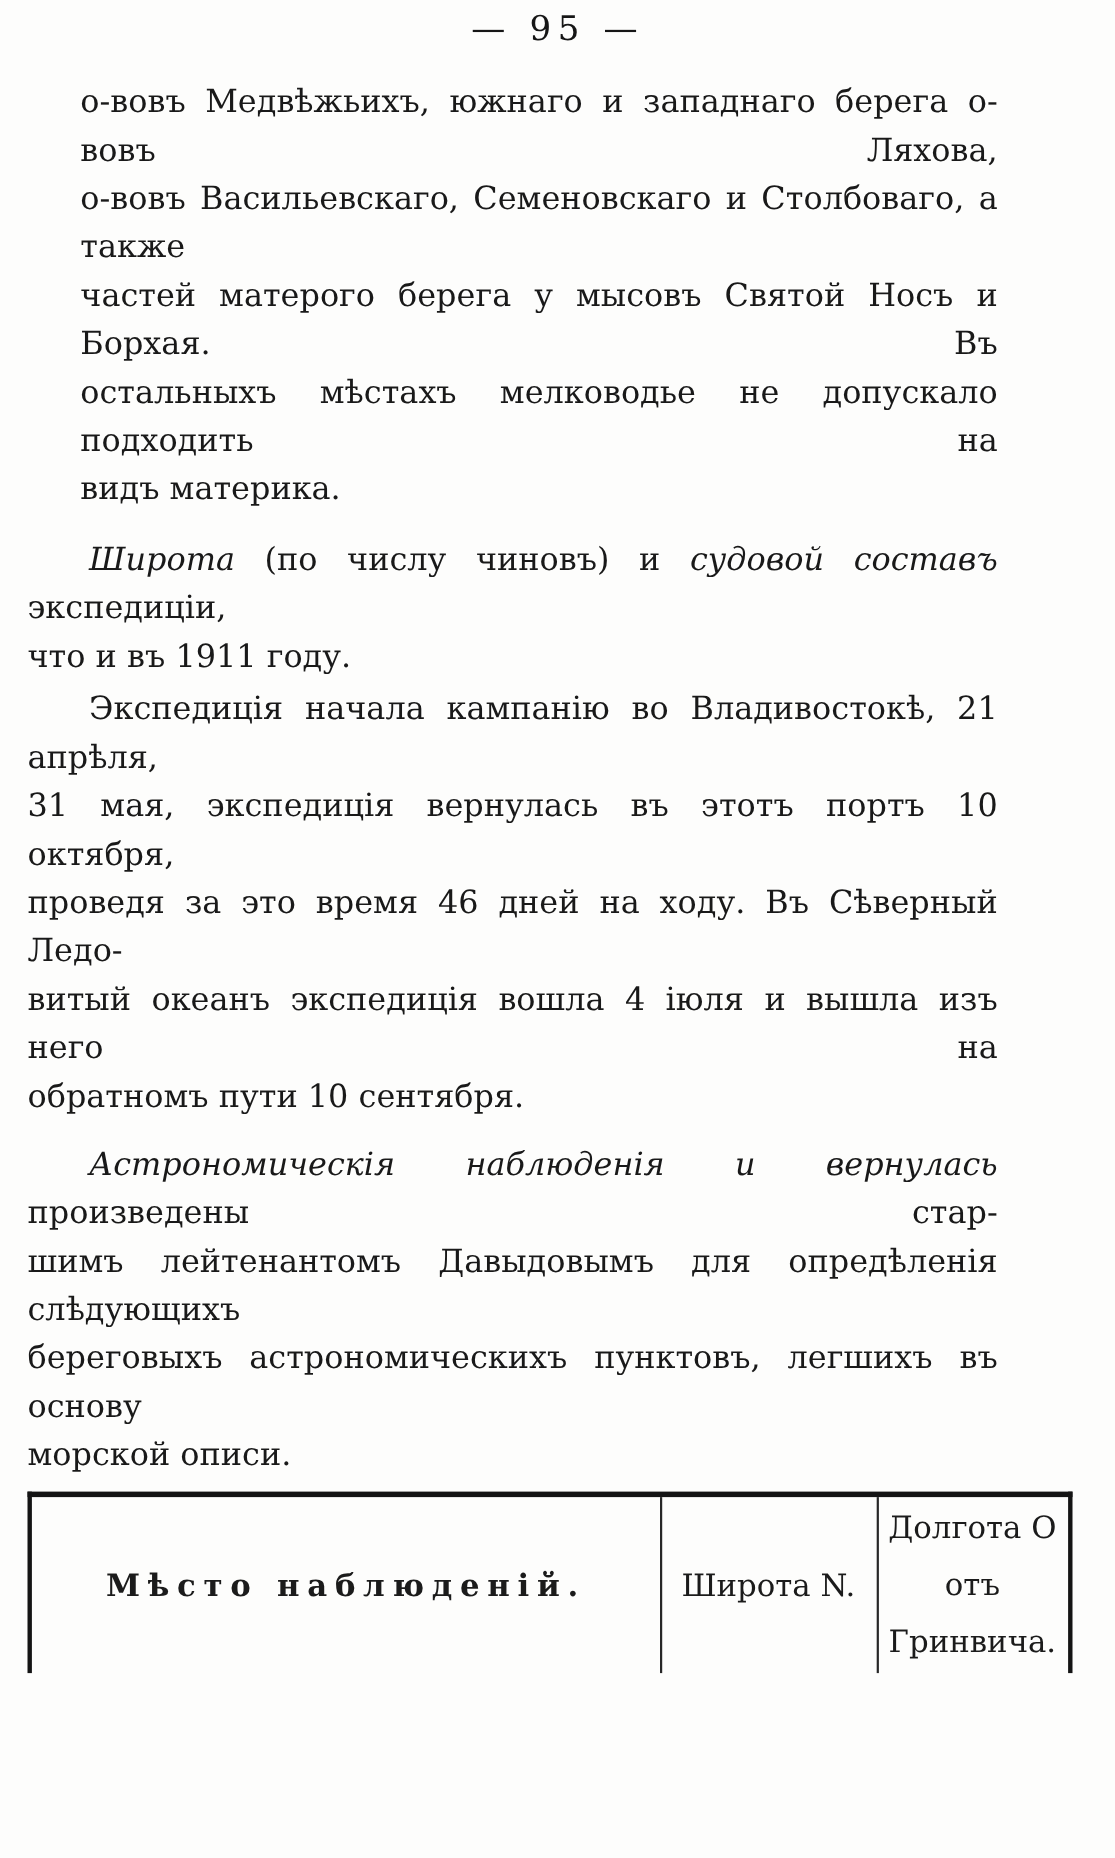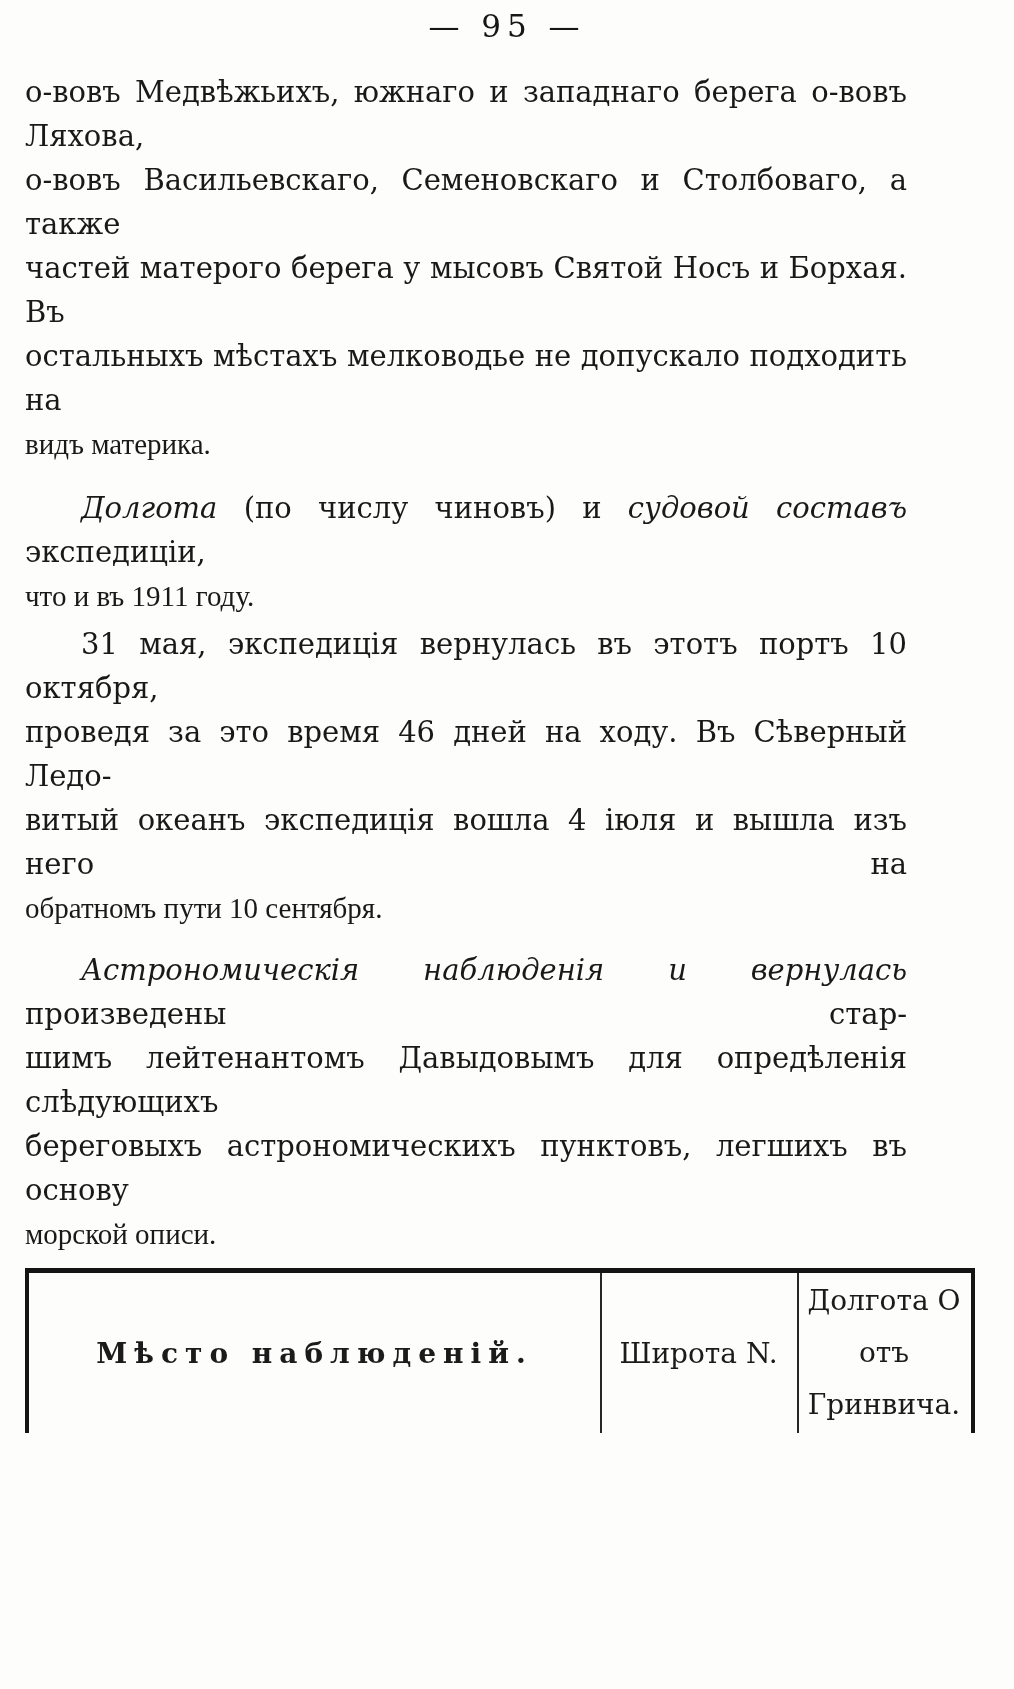--- a/index.html
+++ b/index.html
@@ -16,24 +16,24 @@
     font-size: 31px; letter-spacing: 6px; color: #161616;
   }
 
   .textblock { margin-left: 25px; width: 882px; }
   .para { margin-top: 0; }
   .tline {
     font-size: 29px; line-height: 44px;
     text-align: justify; text-align-last: justify;
     color: #191919;
   }
-  .tline.tlast { text-align-last: left; font-family: Liberation Serif, serif; }
+  .tline.tlast { text-align-last: left; }
   .it { font-style: italic; }
   .para.indent .tline:first-child { text-indent: 56px; }
-  .p1 { margin-top: 26px; }
+  .p1 { margin-top: 26px; margin-left: 48px; }
   .p2 { margin-top: 20px; }
   .p3 { margin-top: 4px; }
   .p4 { margin-top: 18px; }
 
   
   .obs-table {
     position: relative; margin-left: 25px; margin-top: 12px;
     width: 950px;
     border-top: 5px solid #141414;
     border-left: 4px solid #141414;
@@ -60,24 +60,25 @@
 
   <div class="textblock">
     <div class="para p1">
         <div class="tline"><span>о-вовъ Медвѣжьихъ, южнаго и западнаго берега о-вовъ Ляхова,</span></div>
         <div class="tline"><span>о-вовъ Васильевскаго, Семеновскаго и Столбоваго, а также</span></div>
         <div class="tline"><span>частей матерого берега у мысовъ Святой Носъ и Борхая. Въ</span></div>
         <div class="tline"><span>остальныхъ мѣстахъ мелководье не допускало подходить на</span></div>
         <div class="tline tlast"><span>видъ материка.</span></div>
       </div>
     <div class="para indent p2">
-        <div class="tline"><span class="it">Долгота</span><span> (по числу чиновъ) и </span><span class="it">судовой составъ</span><span> экспедиціи,</span></div>
+        <div class="tline"><span class="it">Широта</span><span> (по числу чиновъ) и </span><span class="it">судовой составъ</span><span> экспедиціи,</span></div>
         <div class="tline tlast"><span>что и въ 1911 году.</span></div>
       </div>
     <div class="para indent p3">
+        <div class="tline"><span>Экспедиція начала кампанію во Владивостокѣ, 21 апрѣля,</span></div>
         <div class="tline"><span>31 мая, экспедиція вернулась въ этотъ портъ 10 октября,</span></div>
         <div class="tline"><span>проведя за это время 46 дней на ходу. Въ Сѣверный Ледо-</span></div>
         <div class="tline"><span>витый океанъ экспедиція вошла 4 іюля и вышла изъ него на</span></div>
         <div class="tline tlast"><span>обратномъ пути 10 сентября.</span></div>
       </div>
     <div class="para indent p4">
         <div class="tline"><span class="it">Астрономическія наблюденія и вернулась</span><span> произведены стар-</span></div>
         <div class="tline"><span>шимъ лейтенантомъ Давыдовымъ для опредѣленія слѣдующихъ</span></div>
         <div class="tline"><span>береговыхъ астрономическихъ пунктовъ, легшихъ въ основу</span></div>
         <div class="tline tlast"><span>морской описи.</span></div>

